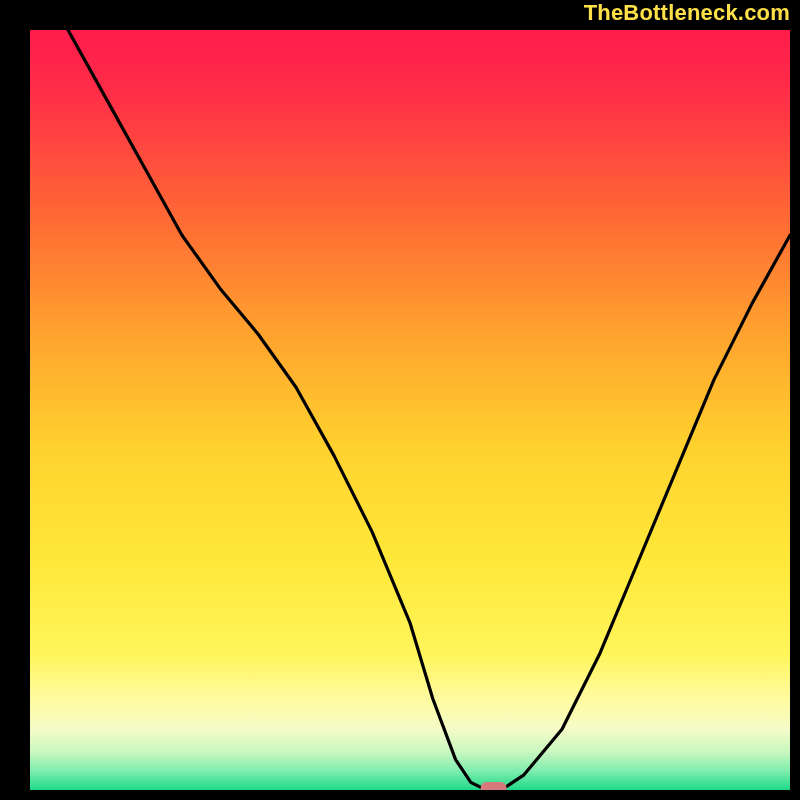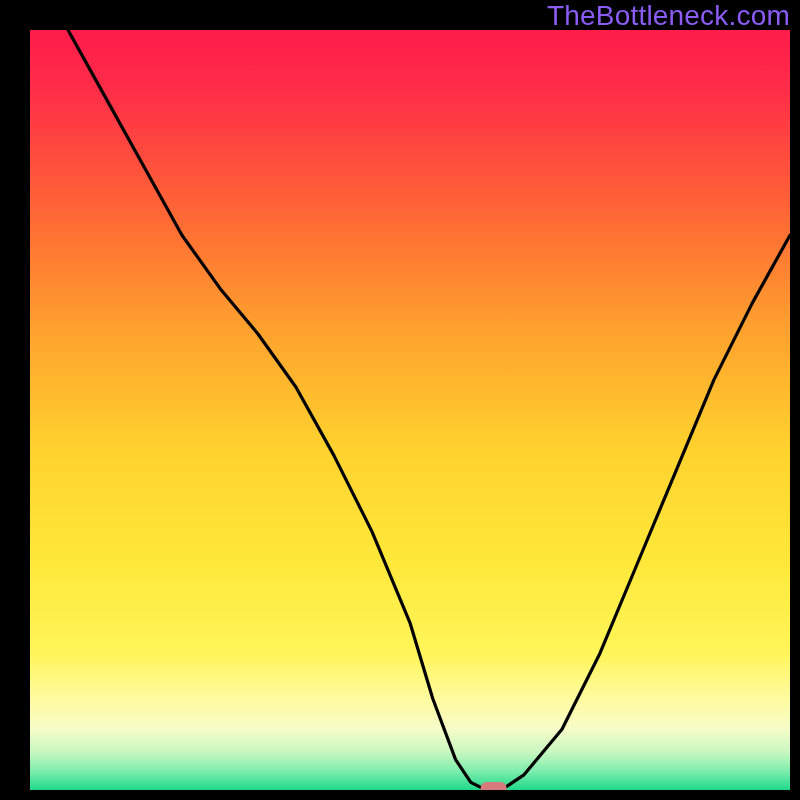--- a/index.html
+++ b/index.html
@@ -13,23 +13,23 @@
   }
   .chart-container {
     position: relative;
     width: 800px;
     height: 800px;
   }
   .watermark {
     position: absolute;
     top: 0;
     right: 10px;
-    color: #8b5cf6;
-    font-size: 28px;
-    font-weight: 400;
+    color: #fde047;
+    font-size: 22px;
+    font-weight: 700;
     z-index: 10;
     letter-spacing: 0.2px;
   }
   svg.plot {
     position: absolute;
     top: 0;
     left: 0;
   }
 </style>
 </head>

